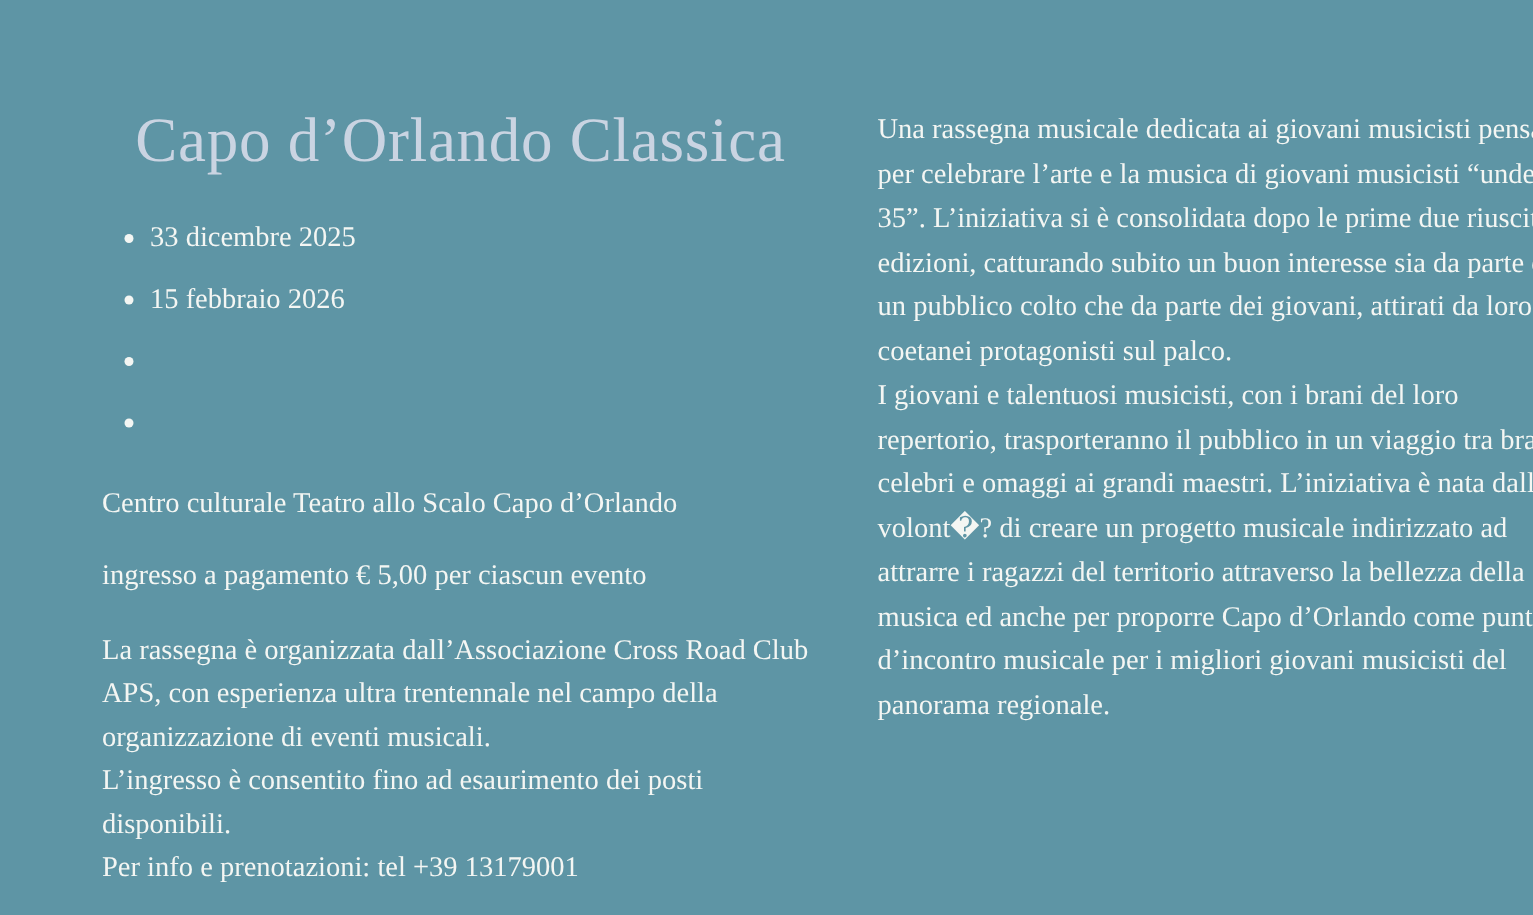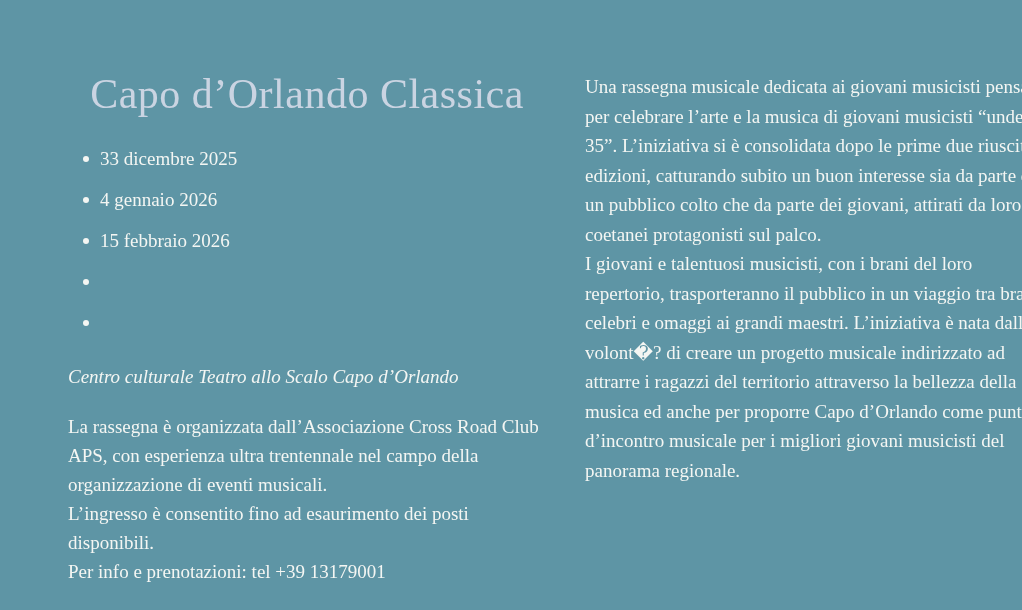--- a/index.html
+++ b/index.html
@@ -47,21 +47,21 @@
   ul.dates li::before {
     content: "";
     position: absolute;
     left: 3px;
     top: 12px;
     width: 6px;
     height: 6px;
     border-radius: 50%;
     background: var(--text);
   }
-  .venue     { margin-top: 25px; font-style: italic; }
+  .venue     { margin-top: 25px; }
   .price     { margin-top: 19px; }
   .organizer { margin-top: 21px; white-space: pre-line; }
   .email     { margin-top: 17px; }
 
   
   .col-right {
     position: absolute;
     left: 525px; top: 0;
     width: 506px;
     font-size: 19px;
@@ -84,27 +84,27 @@
 </head>
 <body>
 
 <div class="page">
 
   <div class="col-left">
     <h1 class="title">Capo d’Orlando Classica</h1>
 
     <ul class="dates">
       <li>33 dicembre 2025</li>
-      <li>4 gennaio 2026</li>
       <li>15 febbraio 2026</li>
       <li></li>
       <li></li>
     </ul>
 
     <p class="venue">Centro culturale Teatro allo Scalo Capo d’Orlando</p>
+    <p class="price">ingresso a pagamento € 5,00 per ciascun evento</p>
     <p class="organizer">La rassegna è organizzata dall’Associazione Cross Road Club
 APS, con esperienza ultra trentennale nel campo della
 organizzazione di eventi musicali.
 L’ingresso è consentito fino ad esaurimento dei posti
 disponibili.
 Per info e prenotazioni: tel +39 13179001</p>
   </div>
 
   <div class="col-right">
     <p class="description">Una rassegna musicale dedicata ai giovani musicisti pensata

